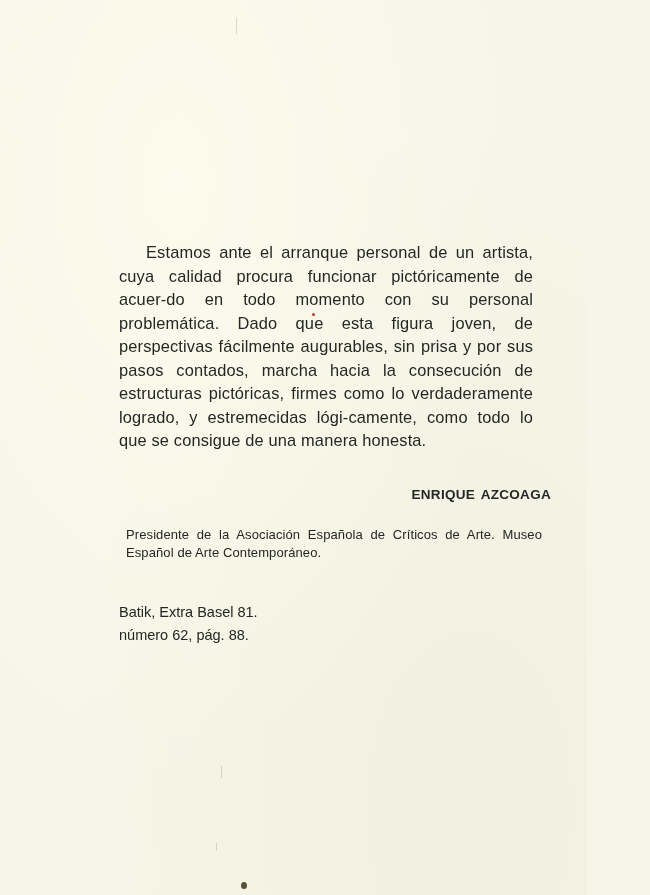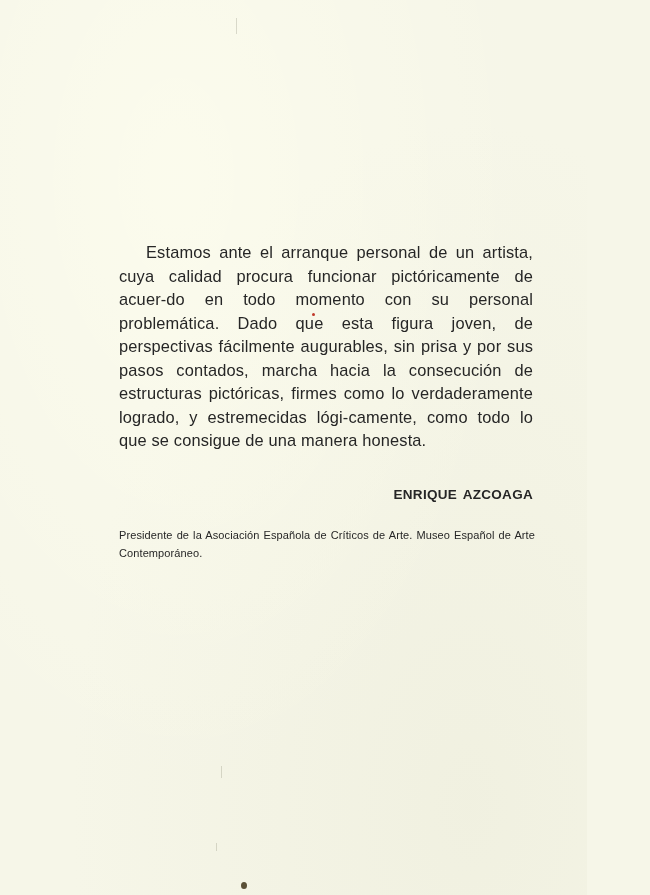--- a/index.html
+++ b/index.html
@@ -33,35 +33,35 @@
       line-height: 23.5px;
       text-align: justify;
       letter-spacing: 0.15px;
     }
     .body-text p {
       margin: 0;
       text-indent: 27px;
     }
     .signature {
       position: absolute;
-      left: 119px;
+      left: 137px;
       top: 487px;
       width: 414px;
       text-align: right;
       font-weight: bold;
       font-size: 13.5px;
       letter-spacing: 0.3px;
       word-spacing: 2px;
     }
     .affiliation {
       position: absolute;
-      left: 119px;
+      left: 126px;
       top: 526px;
       width: 416px;
-      font-size: 11px;
+      font-size: 13px;
       line-height: 18px;
       text-align: justify;
       letter-spacing: 0.1px;
     }
     .source {
       position: absolute;
       left: 119px;
       top: 601px;
       font-size: 14.5px;
       line-height: 23px;
@@ -90,20 +90,24 @@
 <div class="page">
 
   <div class="body-text">
     <p>Estamos ante el arranque personal de un artista, cuya calidad procura funcionar pictóricamente de acuer-do en todo momento con su personal problemática. Dado que esta figura joven, de perspectivas fácilmente augurables, sin prisa y por sus pasos contados, marcha hacia la consecución de estructuras pictóricas, firmes como lo verdaderamente logrado, y estremecidas lógi-camente, como todo lo que se consigue de una manera honesta.</p>
   </div>
 
   <div class="signature">ENRIQUE AZCOAGA</div>
 
   <div class="affiliation">Presidente de la Asociación Española de Críticos de Arte. Museo Español de Arte Contemporáneo.</div>
 
+  <div class="source">
+    <div>Batik, Extra Basel 81.</div>
+    <div>número 62, pág. 88.</div>
+  </div>
 
   <span class="speck-red" style="left:312px; top:313px;"></span>
   <span class="speck" style="left:241px; top:882px; width:6px; height:7px;"></span>
   <span class="faint-mark" style="left:221px; top:766px; height:12px;"></span>
   <span class="faint-mark" style="left:216px; top:843px; height:8px;"></span>
   <span class="faint-mark" style="left:236px; top:18px; height:16px;"></span>
 
 </div>
 
 </body></html>

